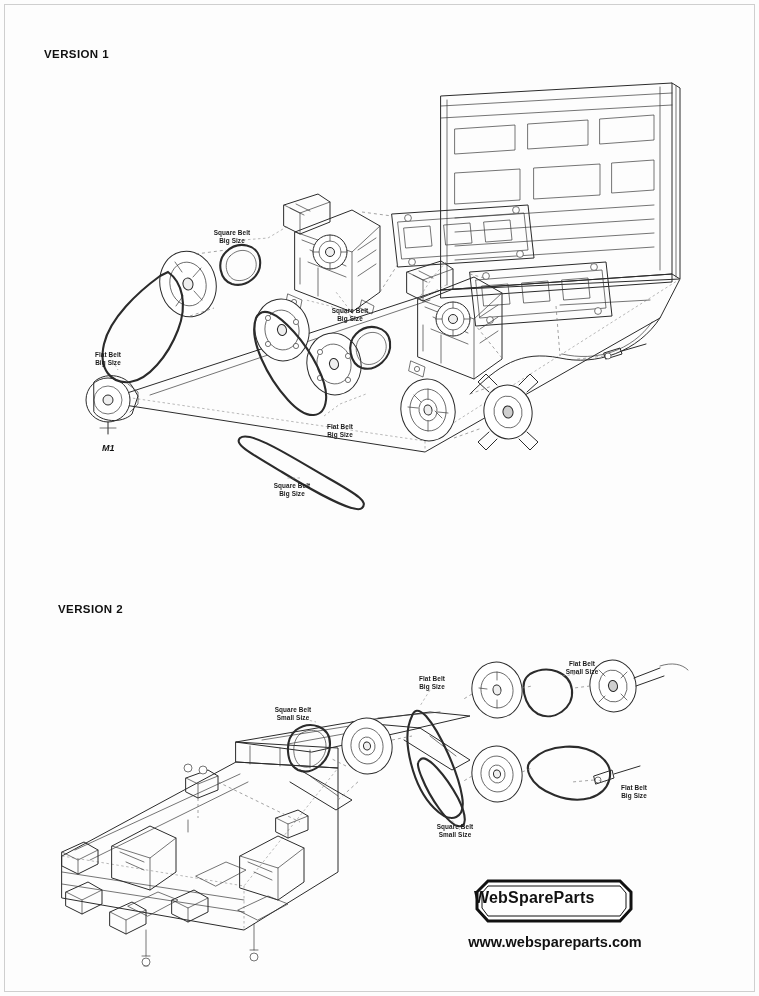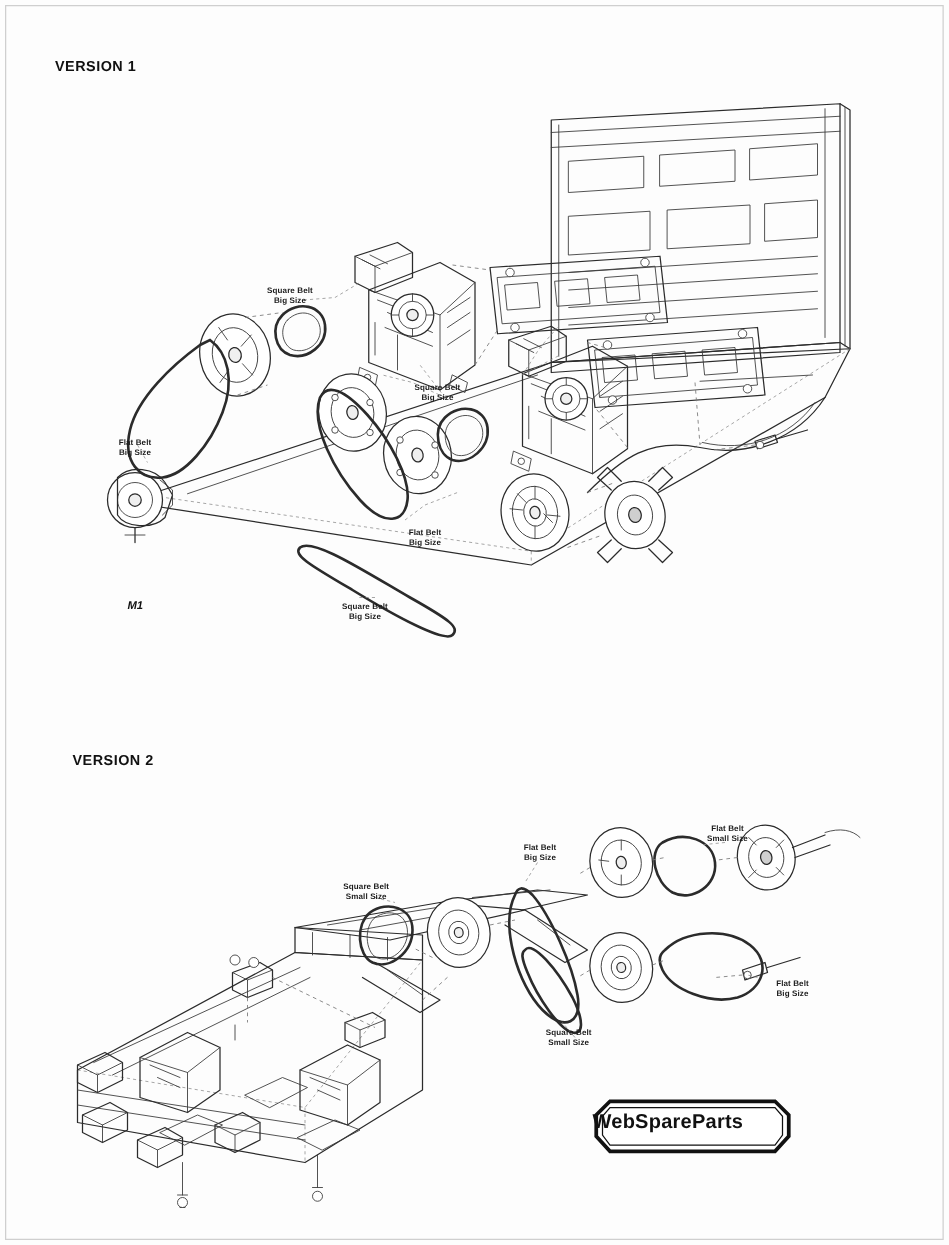--- a/index.html
+++ b/index.html
@@ -59,21 +59,20 @@
     text-align: center;
     letter-spacing: 0.1px;
   }
 
   .motor-label {
     position: absolute;
     font-size: 9px;
     font-style: italic;
     font-weight: bold;
     color: #111;
-    margin-top: 36px;
   }
 
   
   .brand-shield {
     position: absolute;
     left: 474px;
     top: 878px;
     width: 160px;
     height: 46px;
   }
@@ -499,13 +498,14 @@
   <div class="callout" style="left:420px; top:823px; width:70px;">
     <span style="white-space:pre-line;">Square Belt
 Small Size</span>
   </div>
 
   <svg class="brand-shield" viewBox="0 0 160 46">
     <path d="M14 3 L146 3 L157 14 L157 31 L146 43 L14 43 L3 31 L3 14 Z" fill="#ffffff" stroke="#111111" stroke-width="3"></path>
     <path d="M14 8 L146 8 L152 15 L152 30 L146 38 L14 38 L8 30 L8 15 Z" fill="none" stroke="#111111" stroke-width="1"></path>
   </svg>
   <div class="brand-text">WebSpareParts</div>
+  <div class="brand-url">www.webspareparts.com</div>
 </div>
 
 </body></html>

